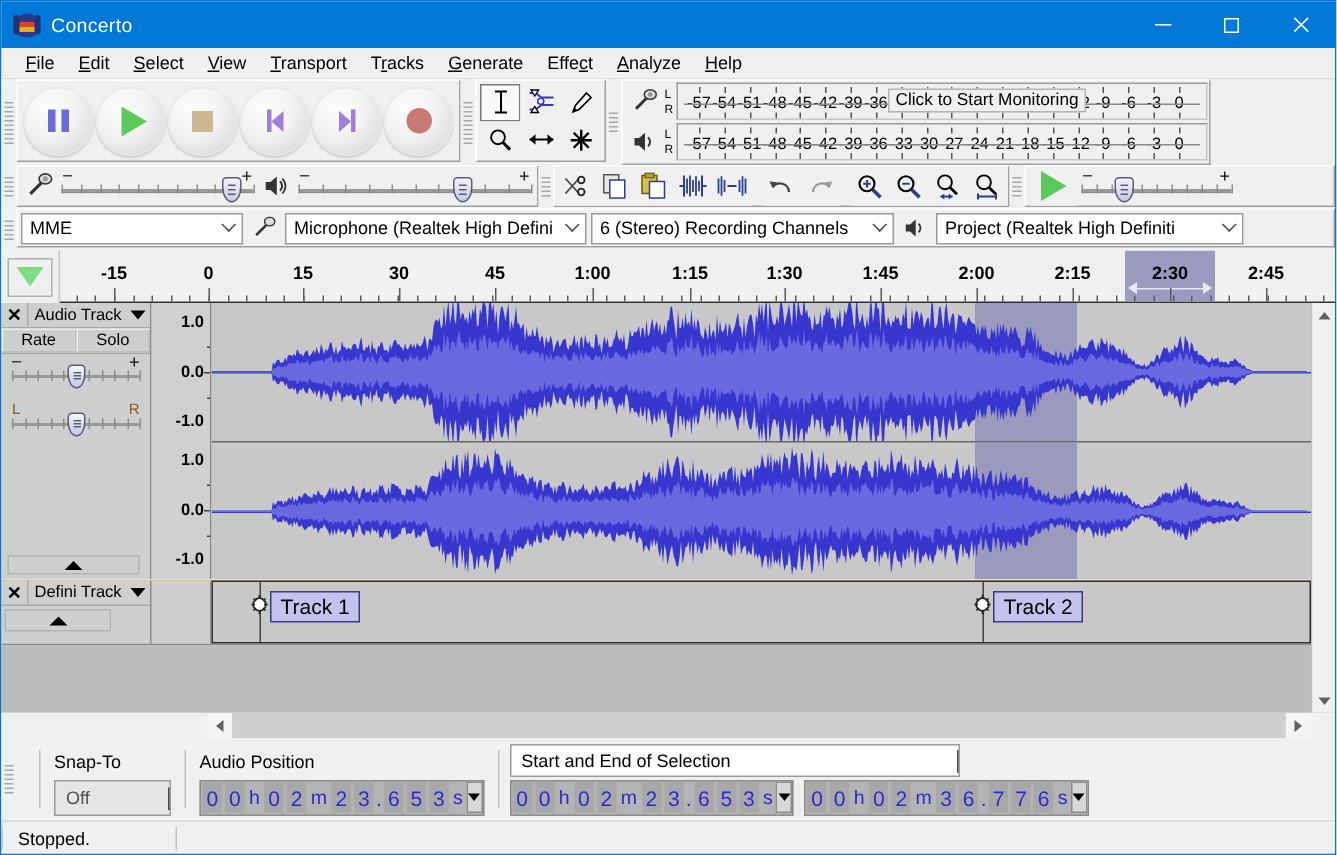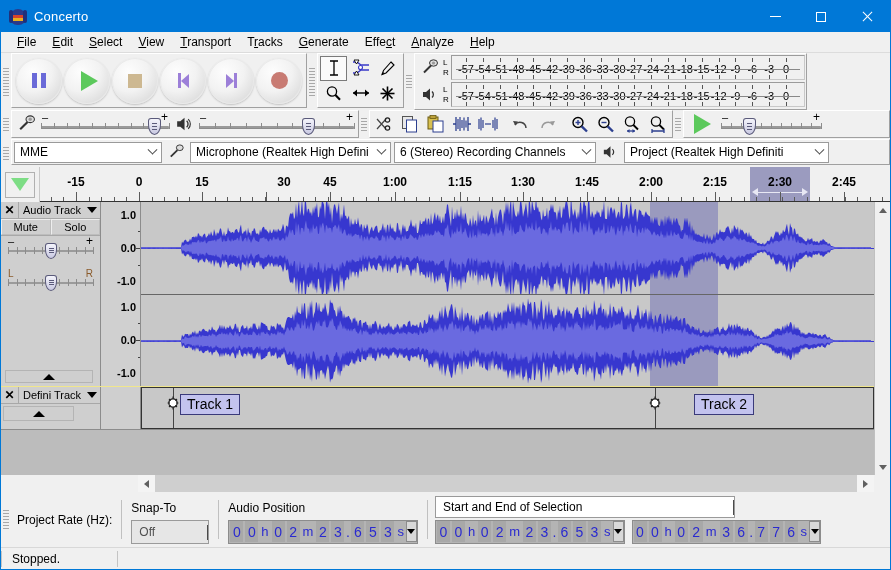--- a/index.html
+++ b/index.html
@@ -508,20 +508,21 @@
               <span class="meter-tick" style="left: 300.316px;"></span>
               <span class="meter-tick low" style="left: 300.316px;"></span>
               <span class="meter-num" style="left: 317.158px;">-3</span>
               <span class="meter-tick" style="left: 317.158px;"></span>
               <span class="meter-tick low" style="left: 317.158px;"></span>
               <span class="meter-num" style="left: 334px;">0</span>
               <span class="meter-tick" style="left: 334px;"></span>
               <span class="meter-tick low" style="left: 334px;"></span>
             </div>
           <div class="meter-line"></div>
+          <div class="meter-hint">Click to Start Monitoring</div>
         </div>
       </div>
 
       <div style="display:flex; align-items:stretch; height:27px; margin-top:1px;">
         <div class="mic-lead">
           <svg width="19" height="19" viewBox="0 0 19 19">
             <path d="M3 7 H6 L10 3.5 V15.5 L6 12 H3 Z" fill="#333"></path>
             <path d="M12 6.5 a4 4 0 0 1 0 6" fill="none" stroke="#333" stroke-width="1.3"></path>
           </svg>
         </div>
@@ -851,21 +852,21 @@
         <div class="r-selzone" style="left: 710px; width: 60px;"></div>
         <div class="r-arw-l" style="left: 712px;"></div>
         <div class="r-arw-r" style="left: 762px;"></div>
         <div class="r-arrowline" style="left: 716px; width: 48px;"></div>
         <div class="r-label" style="left: 36px;">-15</div>
         <div class="r-tick maj" style="left: 36px;"></div>
         <div class="r-label" style="left: 99px;">0</div>
         <div class="r-tick maj" style="left: 99px;"></div>
         <div class="r-label" style="left: 162px;">15</div>
         <div class="r-tick maj" style="left: 162px;"></div>
-        <div class="r-label" style="left: 226px; margin-left: 18px;">30</div>
+        <div class="r-label" style="left: 226px;">30</div>
         <div class="r-tick maj" style="left: 226px;"></div>
         <div class="r-label" style="left: 290px;">45</div>
         <div class="r-tick maj" style="left: 290px;"></div>
         <div class="r-label" style="left: 355px;">1:00</div>
         <div class="r-tick maj" style="left: 355px;"></div>
         <div class="r-label" style="left: 420px;">1:15</div>
         <div class="r-tick maj" style="left: 420px;"></div>
         <div class="r-label" style="left: 483px;">1:30</div>
         <div class="r-tick maj" style="left: 483px;"></div>
         <div class="r-label" style="left: 547px;">1:45</div>
@@ -954,21 +955,21 @@
       <div class="track selected" style="height:185px;">
         <div class="tpanel">
           <div class="tp-head">
             <div class="tp-x">✕</div>
             <div class="tp-name">
               <span>Audio Track</span>
               <span class="tp-caret"></span>
             </div>
           </div>
           <div class="tp-ms">
-            <div class="ms-btn">Mute</div>
+            <div class="ms-btn">Rate</div>
             <div class="ms-btn">Solo</div>
           </div>
           <div class="tp-slider">
             <span class="sg-l">–</span>
             <span class="sg-r">+</span>
             <div class="track2"></div>
               <div class="tks">
                 <i style="left: 0%;"></i>
                 <i style="left: 10%;"></i>
                 <i style="left: 20%;"></i>
@@ -1065,21 +1066,21 @@
             <div class="lbl-glyph" style="left: 24px;"><svg width="14" height="18" viewBox="0 0 14 18">
                 <circle cx="7" cy="9" r="4.2" fill="#fff" stroke="#222" stroke-width="1.2"></circle>
                 <path d="M7 2.5 V5 M7 13 V15.5 M1.6 9 H4 M10 9 H12.4 M3 5 L4.6 6.6 M11 5 L9.4 6.6 M3 13 L4.6 11.4 M11 13 L9.4 11.4" stroke="#222" stroke-width="1.1"></path>
               </svg></div>
             <div class="lbl-chip" style="left: 38px;">Track 1</div>
             <div class="lt-vline" style="left: 513px;"></div>
             <div class="lbl-glyph" style="left: 506px;"><svg width="14" height="18" viewBox="0 0 14 18">
                 <circle cx="7" cy="9" r="4.2" fill="#fff" stroke="#222" stroke-width="1.2"></circle>
                 <path d="M7 2.5 V5 M7 13 V15.5 M1.6 9 H4 M10 9 H12.4 M3 5 L4.6 6.6 M11 5 L9.4 6.6 M3 13 L4.6 11.4 M11 13 L9.4 11.4" stroke="#222" stroke-width="1.1"></path>
               </svg></div>
-            <div class="lbl-chip" style="left: 520px; margin-left: 32px;">Track 2</div>
+            <div class="lbl-chip" style="left: 520px;">Track 2</div>
           </div>
       </div>
     </div>
 
     <div class="vscroll">
       <div class="vs-btn">
           <span class="caret-up"></span>
         </div>
       <div class="vs-track"></div>
       <div class="vs-btn">
@@ -1109,21 +1110,20 @@
         <i></i>
         <i></i>
         <i></i>
         <i></i>
         <i></i>
         <i></i>
         <i></i>
       </div>
 
     <div class="sb-group">
-      <div class="sb-lbl">Project Rate (Hz):</div>
     </div>
     <div class="sb-sep"></div>
 
     <div class="sb-group">
       <div class="sb-lbl">Snap-To</div>
       <div class="sb-combo gray" style="width:78px;">
         <span style="flex:1 1 auto;">Off</span>
         <span class="arw"><span class="chev"></span></span>
       </div>
     </div>

